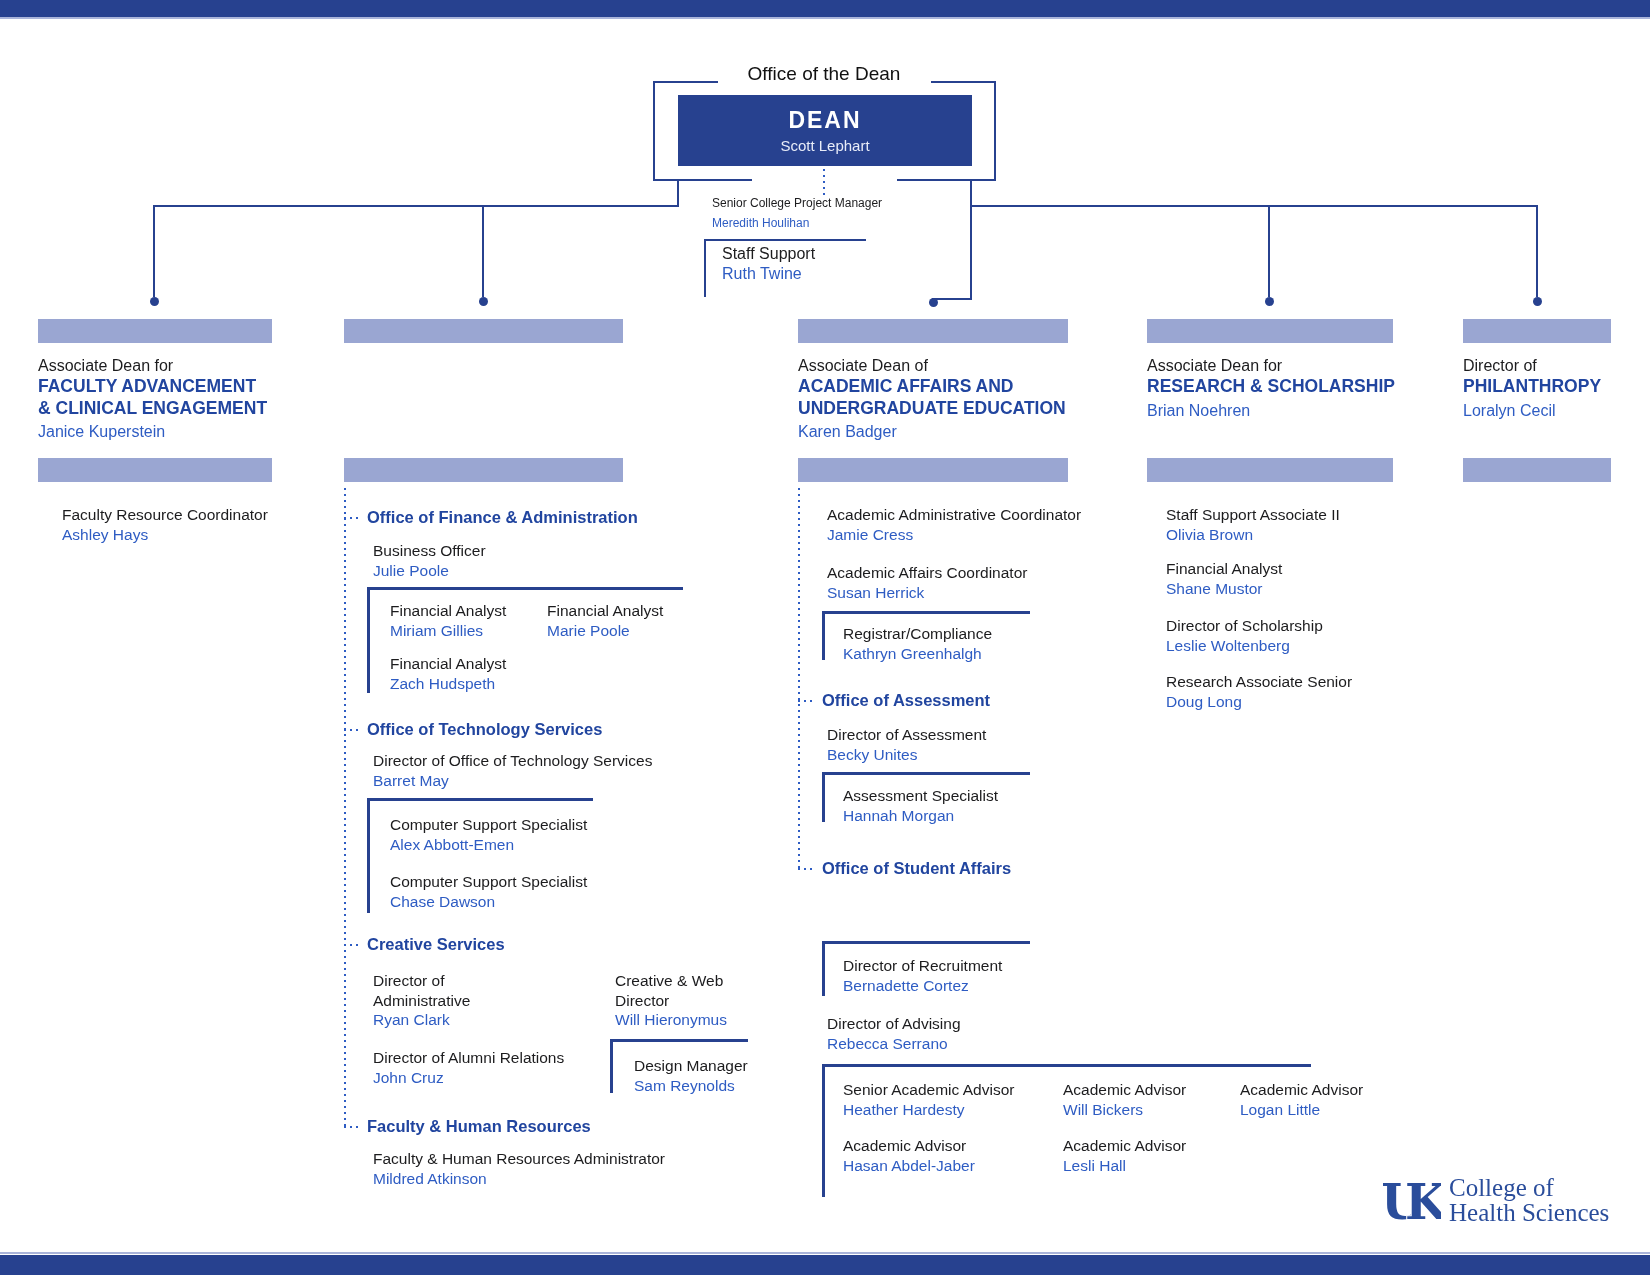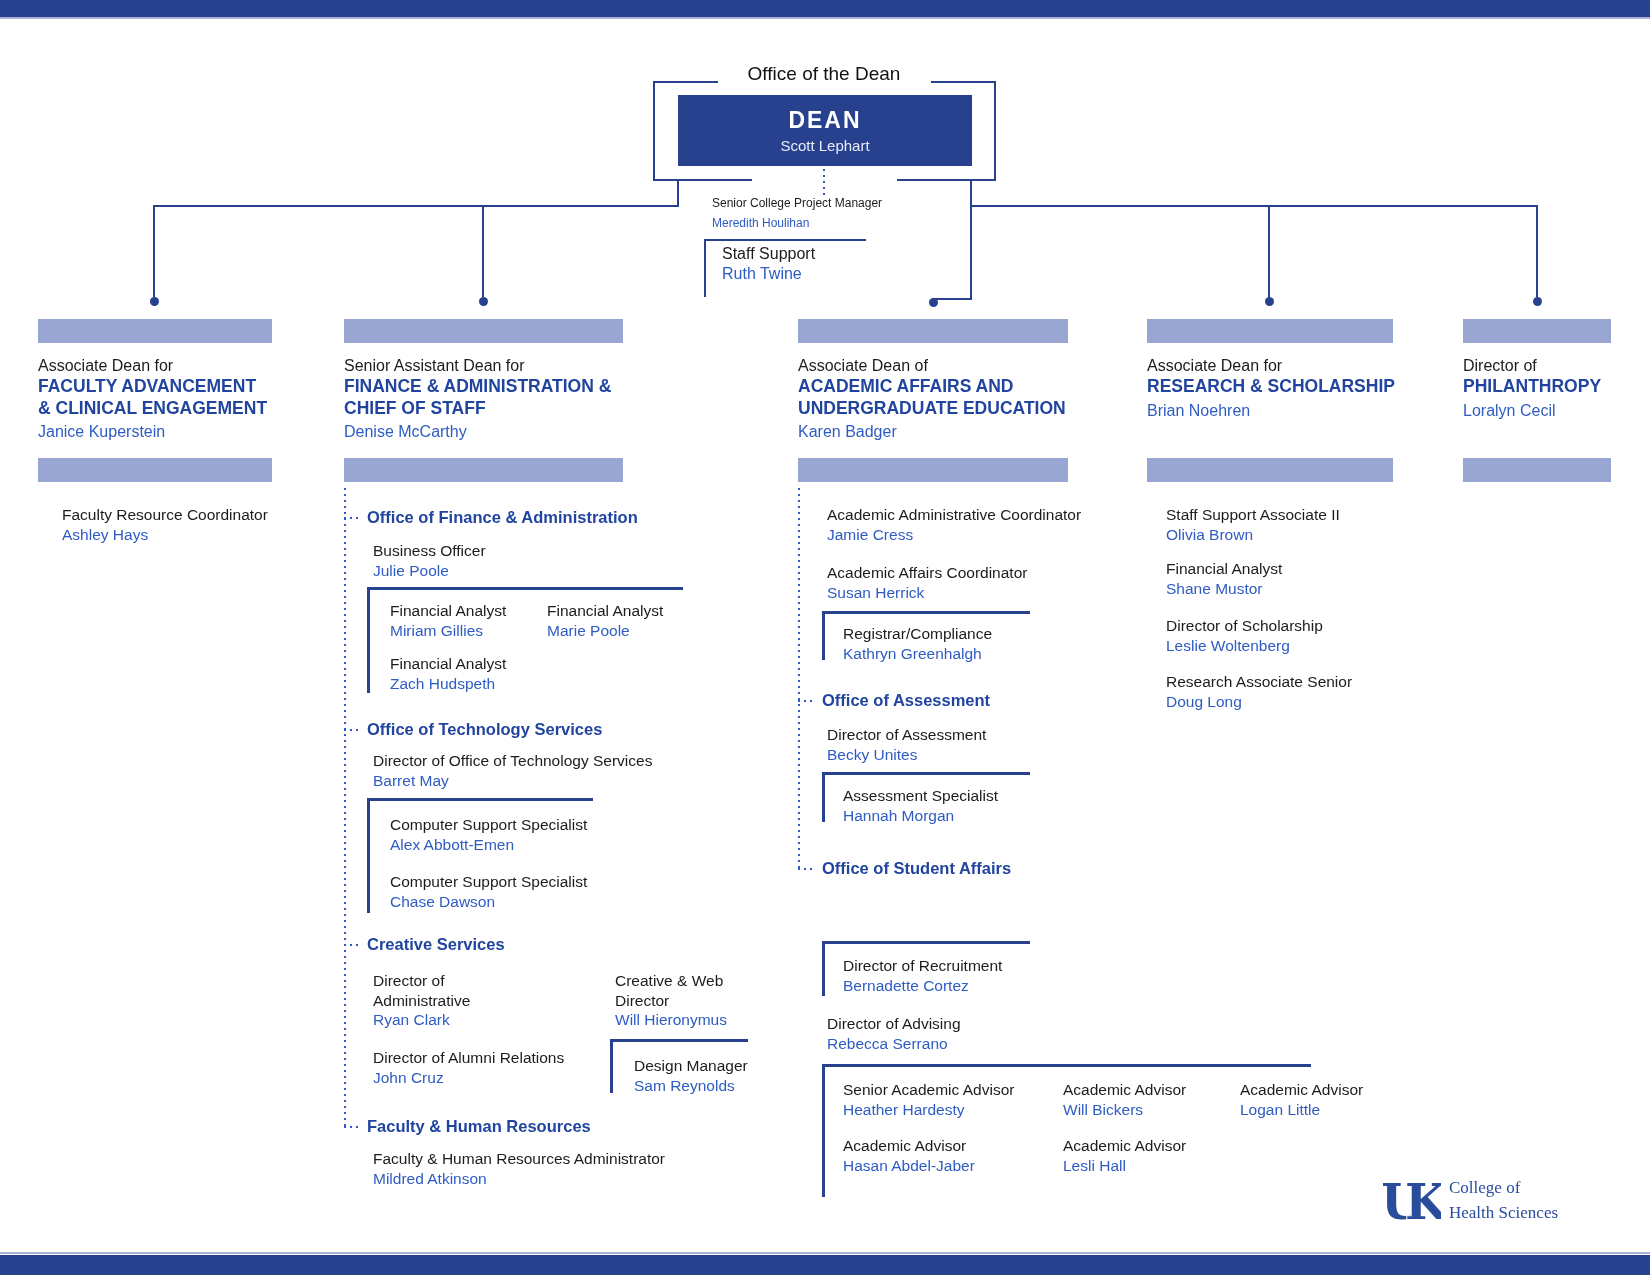--- a/index.html
+++ b/index.html
@@ -30,21 +30,21 @@
   .dean-box .dn{font-size:15px;margin-top:3px;color:#e8ecf8;}
   .entry{position:absolute;font-size:15.5px;line-height:19.5px;}
   .entry .t{display:block;color:var(--ink);}
   .entry .person{display:block;color:var(--name-blue);}
   .section-h{position:absolute;font-size:16.5px;font-weight:bold;color:var(--bold-blue);white-space:nowrap;}
   .col-title{position:absolute;}
   .col-title .pre{display:block;font-size:16px;line-height:21px;color:var(--ink);}
   .col-title .big{display:block;font-size:17.5px;line-height:21.5px;font-weight:bold;color:var(--bold-blue);}
   .col-title .who{display:block;font-size:16px;margin-top:4px;color:var(--name-blue);}
   .logo{position:absolute;display:flex;align-items:center;}
-  .logo-text{font-family:"Liberation Serif",serif;color:#2a4d9b;font-size:17px;line-height:25px;margin-left:8px;}
+  .logo-text{font-family:"Liberation Serif",serif;color:#2a4d9b;font-size:25px;line-height:25px;margin-left:8px;}
 </style>
 </head>
 <body>
 
 <div class="chart">
 
   <div class="pagebar" style="top:0;height:17px"></div>
   <div class="pageline" style="top:17px"></div>
   <div class="pageline" style="top:1252px"></div>
   <div class="pagebar" style="top:1255px;height:20px"></div>
@@ -96,26 +96,20 @@
   <div class="bar" style="left:798px;top:319px;width:270px"></div>
   <div class="bar" style="left:1147px;top:319px;width:246px"></div>
   <div class="bar" style="left:1463px;top:319px;width:148px"></div>
 
   <div class="col-title" style="left:38px;top:355px">
     <span class="pre">Associate Dean for</span>
     <span class="big">FACULTY ADVANCEMENT</span>
     <span class="big">&amp; CLINICAL ENGAGEMENT</span>
     <span class="who">Janice Kuperstein</span>
   </div>
-  <div class="col-title" style="left:344px;top:355px">
-    <span class="pre">Senior Assistant Dean for</span>
-    <span class="big">FINANCE &amp; ADMINISTRATION &amp;</span>
-    <span class="big">CHIEF OF STAFF</span>
-    <span class="who">Denise McCarthy</span>
-  </div>
   <div class="col-title" style="left:798px;top:355px">
     <span class="pre">Associate Dean of</span>
     <span class="big">ACADEMIC AFFAIRS AND</span>
     <span class="big">UNDERGRADUATE EDUCATION</span>
     <span class="who">Karen Badger</span>
   </div>
   <div class="col-title" style="left:1147px;top:355px">
     <span class="pre">Associate Dean for</span>
     <span class="big">RESEARCH &amp; SCHOLARSHIP</span>
     <span class="who">Brian Noehren</span>

